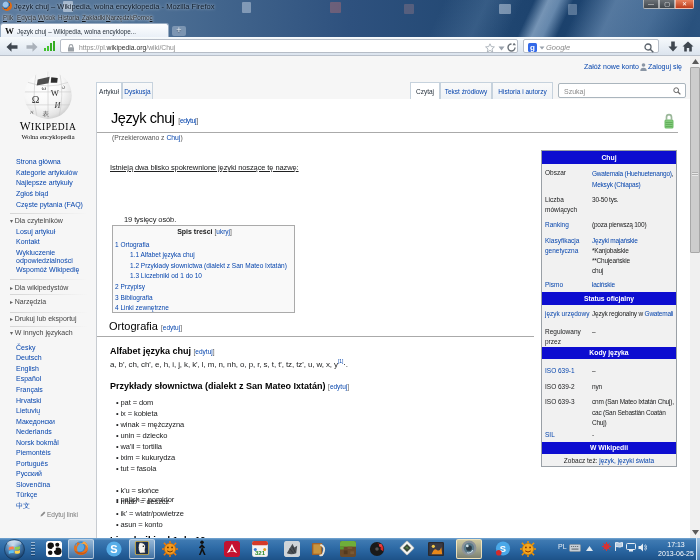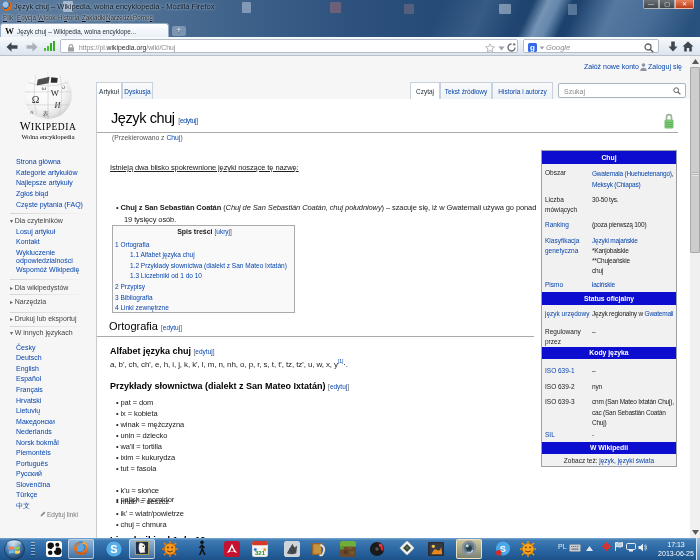--- a/index.html
+++ b/index.html
@@ -202,21 +202,20 @@
     <div class="abs" style="left:97px; top:76px; width:581px; border-top:1px solid #aaa;"></div>
     <div class="abs" style="left:112px; top:78px; font-size:6.8px; color:#555;">(Przekierowano z <span class="lnk">Chuj</span>)</div>
     <svg class="abs" style="left:663px; top:57px;" width="12" height="16" viewBox="0 0 12 16">
       <rect x="1.5" y="6.5" width="9" height="9" rx="1.5" fill="#6fbf68"></rect>
       <rect x="2.5" y="7.5" width="7" height="7" rx="1" fill="#8ccf85" opacity="0.7"></rect>
       <path d="M3.5 7 V4.2 a2.5 2.5 0 0 1 5 0 V7" fill="none" stroke="#9bb89a" stroke-width="1.7"></path>
       <path d="M2.5 9.5 h7 M2.5 11.5 h7 M2.5 13.5 h7" stroke="#5aa853" stroke-width="0.8"></path>
     </svg>
 
     <div class="ctxt" style="left:110px; top:107px;text-decoration:underline;">Istnieją dwa blisko spokrewnione języki noszące tę nazwę:</div>
-    <div class="ctxt bullet" style="left:116px; top:147px;"><b>Chuj z San Sebastián Coatán</b> (<i>Chuj de San Sebastián Coatán, chuj południowy</i>) – szacuje się, iż w Gwatemali używa go ponad</div>
     <div class="ctxt" style="left:124px; top:159px;">19 tysięcy osób.</div>
 
     <div class="abs" id="toc">
       <div style="position:absolute; top:2px; left:0; width:183px; text-align:center; font-size:7px;"><b>Spis treści</b> <span class="edit"><i>[</i>ukryj<i>]</i></span></div>
       <div class="tocl" style="left:2px; top:15px;"><span class="lnk">1 Ortografia</span></div>
       <div class="tocl" style="left:17px; top:25px;"><span class="lnk">1.1 Alfabet języka chuj</span></div>
       <div class="tocl" style="left:17px; top:35.5px;"><span class="lnk">1.2 Przykłady słownictwa (dialekt z San Mateo Ixtatán)</span></div>
       <div class="tocl" style="left:17px; top:46px;"><span class="lnk">1.3 Liczebniki od 1 do 10</span></div>
       <div class="tocl" style="left:2px; top:57px;"><span class="lnk">2 Przypisy</span></div>
       <div class="tocl" style="left:2px; top:67.5px;"><span class="lnk">3 Bibliografia</span></div>
@@ -233,21 +232,21 @@
     <div class="ctxt bullet" style="left:116px; top:353px;">ix = kobieta</div>
     <div class="ctxt bullet" style="left:116px; top:364px;">winak = mężczyzna</div>
     <div class="ctxt bullet" style="left:116px; top:375px;">unin = dziecko</div>
     <div class="ctxt bullet" style="left:116px; top:386px;">wa'il = tortilla</div>
     <div class="ctxt bullet" style="left:116px; top:397px;">ixim = kukurydza</div>
     <div class="ctxt bullet" style="left:116px; top:408px;">tut = fasola</div>
     <div class="ctxt bullet" style="left:116px; top:439px;">pajich = pomidor</div>
     <div class="ctxt bullet" style="left:116px; top:430px;">k'u = słońce</div>
     <div class="ctxt bullet" style="left:116px; top:441px;">nhab' = deszcz</div>
     <div class="ctxt bullet" style="left:116px; top:453px;">ik' = wiatr/powietrze</div>
-    <div class="ctxt bullet" style="left:116px; top:464px;">chuj = chmura</div>
+    <div class="ctxt bullet" style="left:116px; top:464px;">asun = konto</div>
     <div class="abs" style="left:110px; top:478px; font-size:9.5px; font-weight:700; color:#000; height:4px; overflow:hidden;">Liczebniki od 1 do 10</div>
 
     <div id="infobox">
       <div class="ihdr" style="top:0; height:13px; line-height:13px;">Chuj</div>
       <div class="il" style="top:17px;">Obszar</div>
       <div class="iv" style="top:17px; line-height:11px;"><span class="lnk">Gwatemala (Huehuetenango)</span>,<br><span class="lnk">Meksyk (Chiapas)</span></div>
       <div class="il" style="top:44px;">Liczba<br>mówiących</div>
       <div class="iv" style="top:44px;">30-50 tys.</div>
       <div class="il" style="top:69px;"><span class="lnk">Ranking</span></div>
       <div class="iv" style="top:69px;">(poza pierwszą 100)</div>

